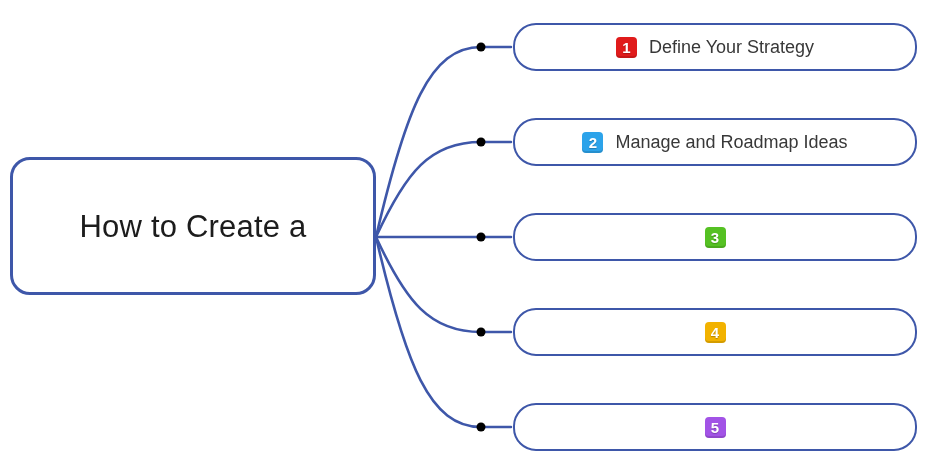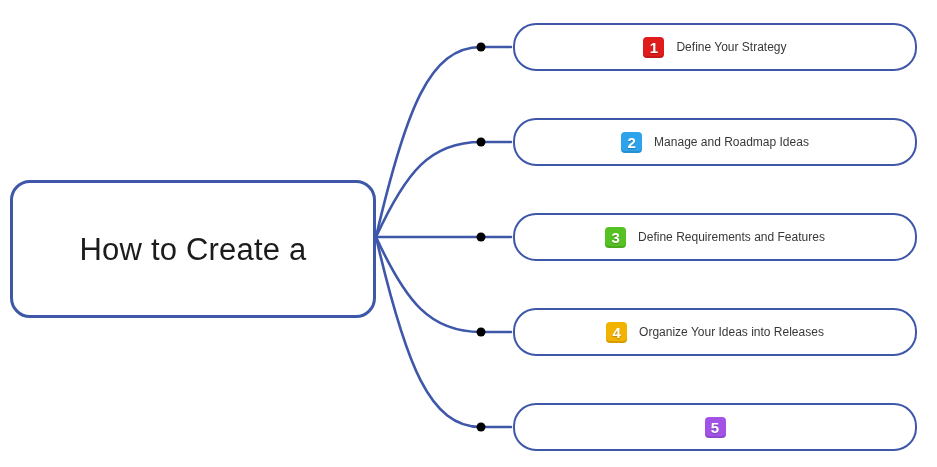--- a/index.html
+++ b/index.html
@@ -10,21 +10,21 @@
   }
   html,body{margin:0;padding:0;background:#fff;}
   .canvas{
     position:relative;width:937px;height:467px;background:#ffffff;overflow:hidden;
     font-family:"Liberation Sans",sans-serif;
   }
   .connectors{position:absolute;left:0;top:0;width:937px;height:467px;}
   .connectors path{fill:none;stroke:var(--line-color);stroke-width:2.6;stroke-linecap:round;}
   .connectors circle{fill:var(--dot-color);stroke:none;}
   .central-node{
-    position:absolute;left:10px;top:180px;width:366px;height:138px;box-sizing:border-box;
+    position:absolute;left:10px;top:157px;width:366px;height:138px;box-sizing:border-box;
     border:3px solid var(--line-color);border-radius:20px;background:#fff;
     display:flex;flex-direction:column;align-items:center;justify-content:center;
     color:var(--title-color);font-size:31px;line-height:43px;letter-spacing:0.2px;
     cursor:default;
   }
   .branch{
     position:absolute;left:513px;width:404px;height:48px;box-sizing:border-box;
     border:2.5px solid var(--line-color);border-radius:23px;background:#fff;
     display:flex;align-items:center;justify-content:center;gap:12px;
     cursor:default;
@@ -32,21 +32,21 @@
   .branch-1{top:23px;} .branch-2{top:118px;} .branch-3{top:213px;}
   .branch-4{top:308px;} .branch-5{top:403px;}
   .badge{
     width:21px;height:21px;border-radius:4px;flex:0 0 auto;
     display:flex;align-items:center;justify-content:center;
     color:#fff;font-weight:bold;font-size:15px;line-height:1;
     text-shadow:0 1px 1px rgba(0,0,0,0.25);
     box-shadow:inset 0 -2px 0 rgba(0,0,0,0.12);
   }
   .label{
-    color:var(--label-color);font-size:12px;white-space:nowrap;
+    color:var(--label-color);font-size:18px;white-space:nowrap;
   }
 </style>
 </head>
 <body>
 
 <div class="canvas">
 
   <svg class="connectors" viewBox="0 0 937 467" xmlns="http://www.w3.org/2000/svg" aria-hidden="true">
     <path d="M 376 237 C 406 108 430 47 481 47 L 511 47"></path>
     <path d="M 376 237 C 406 172 430 142 481 142 L 511 142"></path>
@@ -69,25 +69,23 @@
     <span class="label">Define Your Strategy</span>
   </div>
 
   <div class="branch branch-2">
     <span class="badge" style="background-color: rgb(44, 163, 234);">2</span>
     <span class="label">Manage and Roadmap Ideas</span>
   </div>
 
   <div class="branch branch-3">
     <span class="badge" style="background-color: rgb(85, 193, 35);">3</span>
-    <span class="label">Define Requirements and Features</span>
   </div>
 
   <div class="branch branch-4">
     <span class="badge" style="background-color: rgb(242, 178, 0);">4</span>
-    <span class="label">Organize Your Ideas into Releases</span>
   </div>
 
   <div class="branch branch-5">
     <span class="badge" style="background-color: rgb(162, 83, 230);">5</span>
   </div>
 
 </div>
 
 </body></html>

